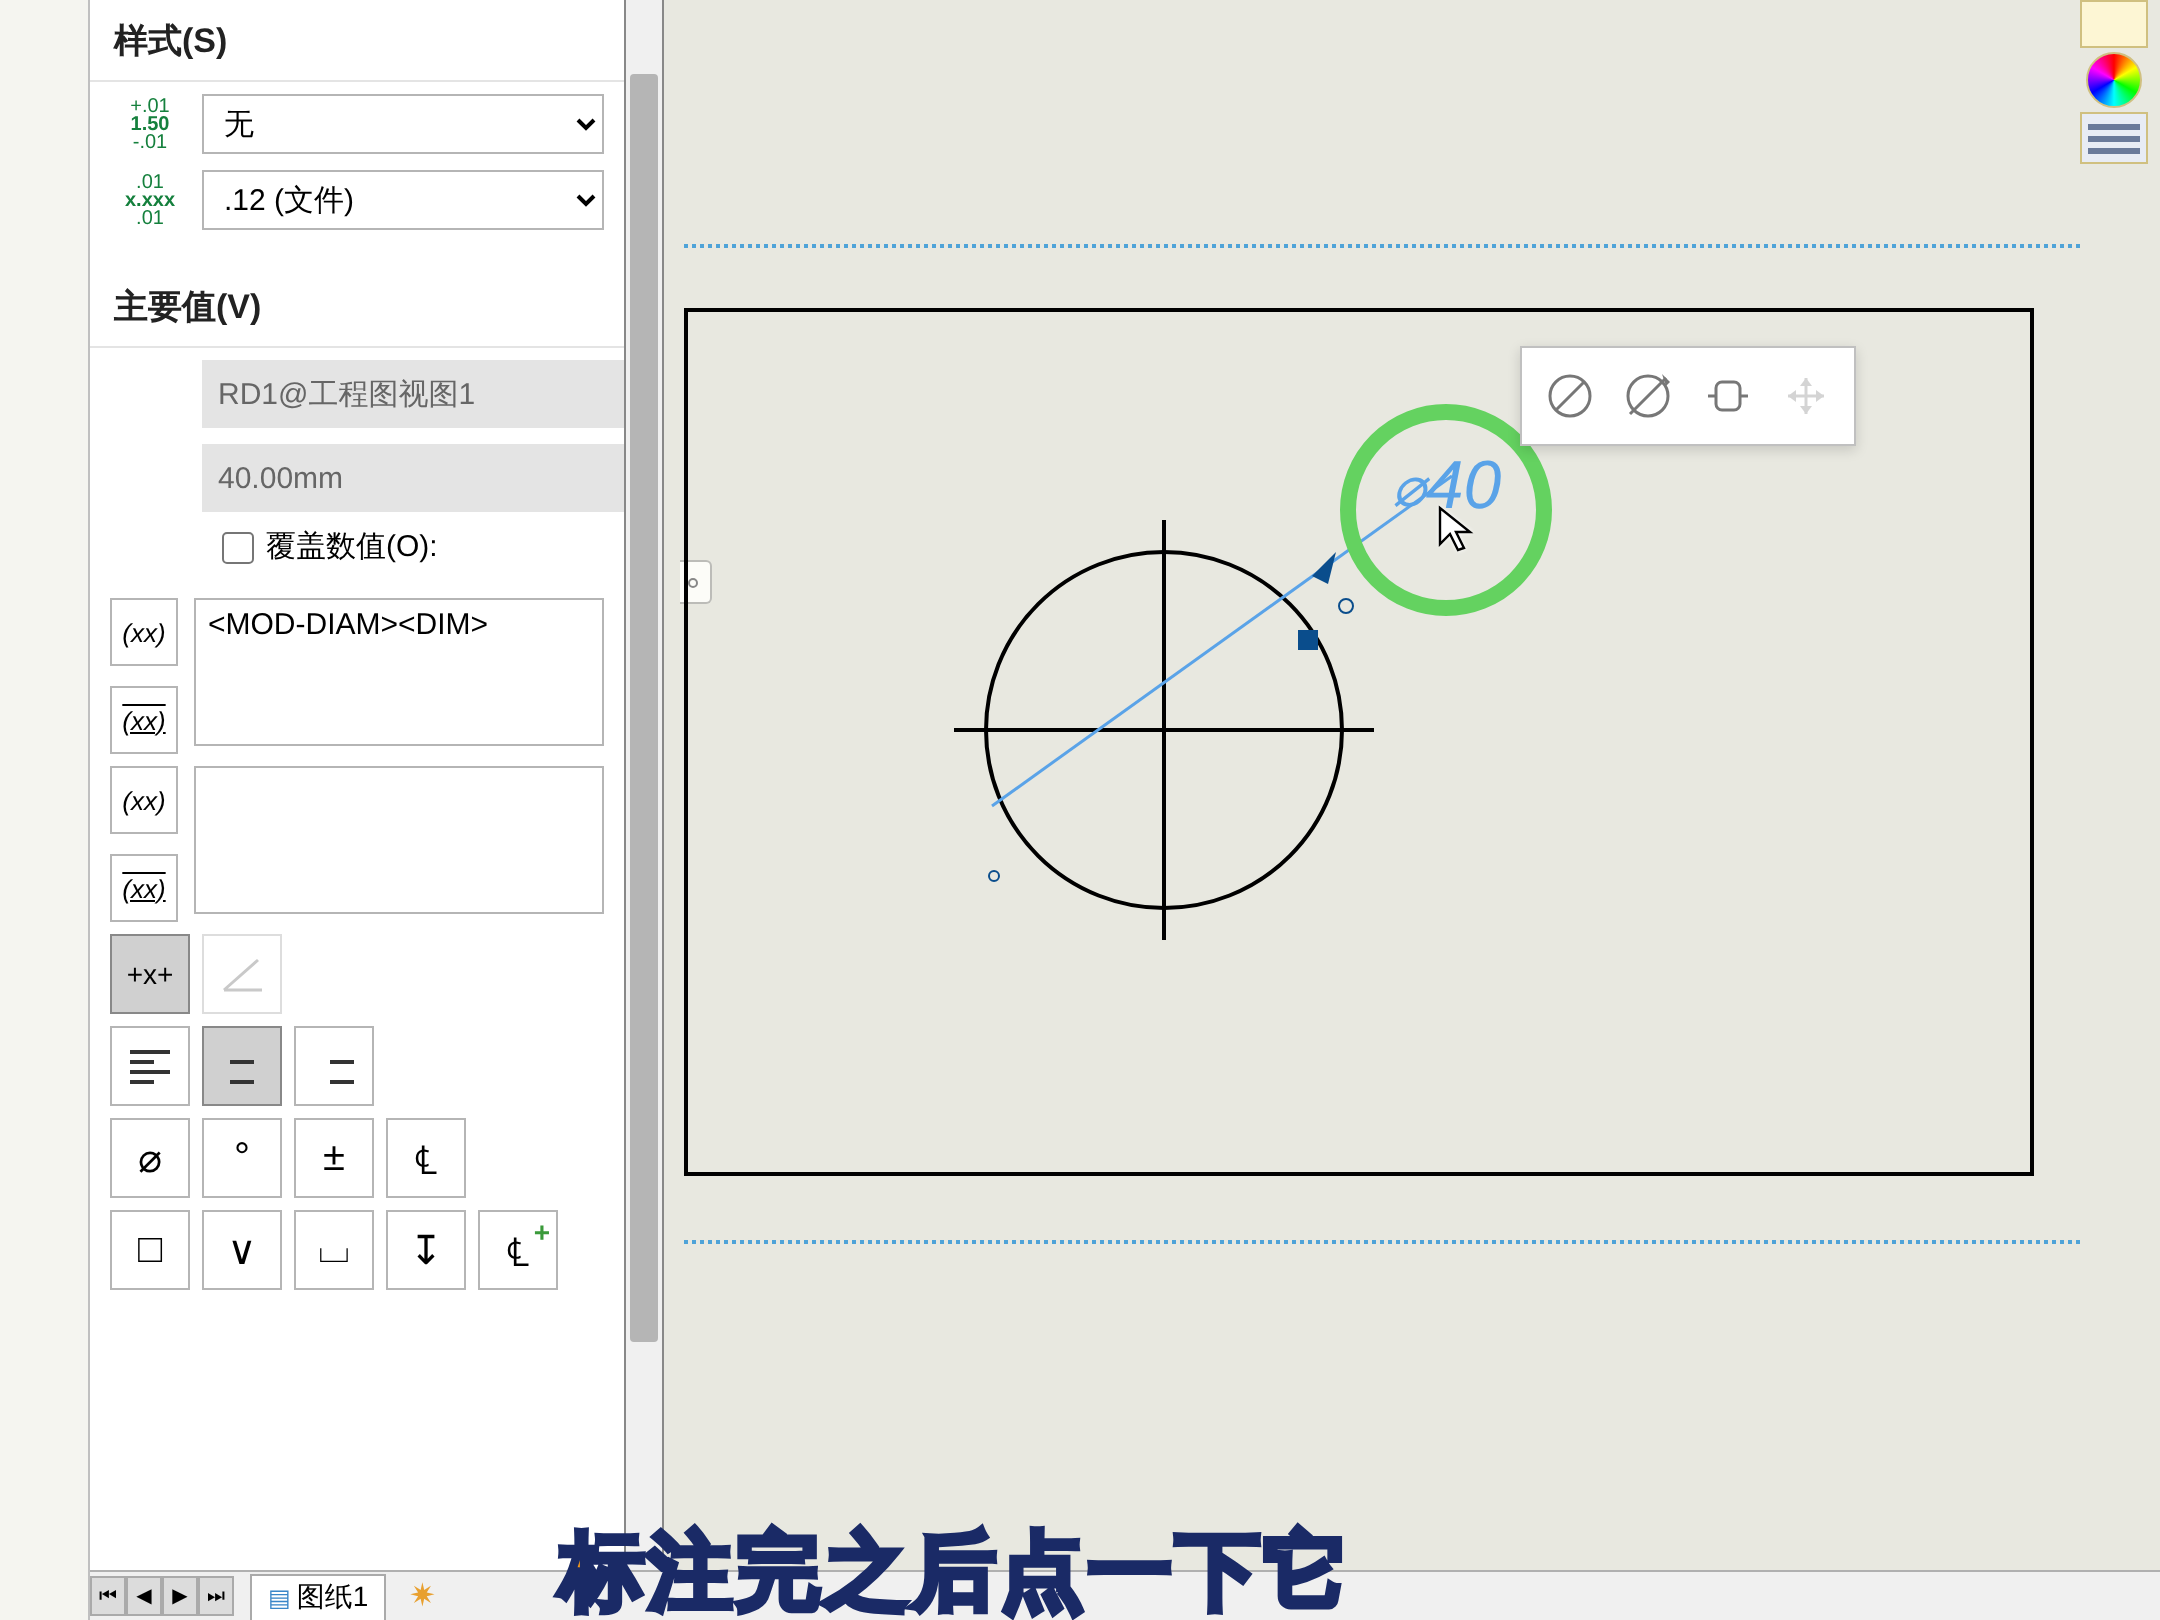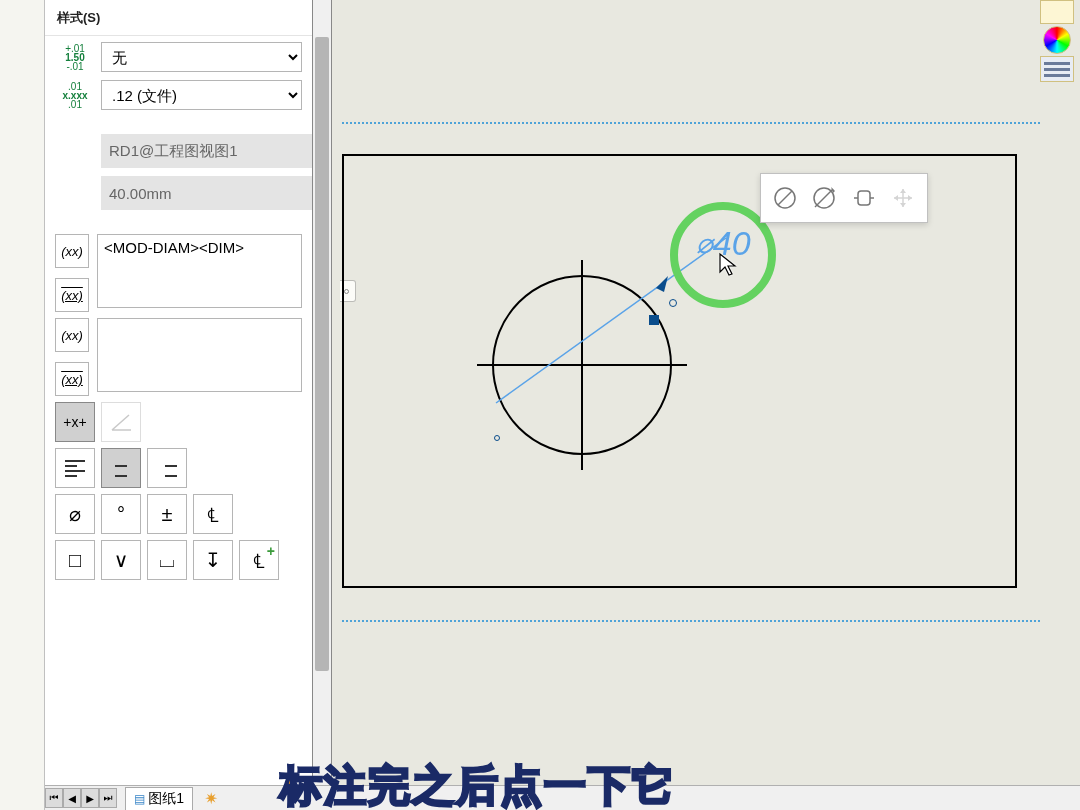--- a/index.html
+++ b/index.html
@@ -4,21 +4,21 @@
 <style>
   * { box-sizing: border-box; margin: 0; padding: 0; font-family: "Microsoft YaHei", sans-serif; }
   body { width: 1080px; height: 810px; overflow: hidden; background: #e8e8e0; position: relative; }
 
   .left-edge { position: absolute; left: 0; top: 0; width: 45px; height: 100%; background: #f5f5f0; border-right: 1px solid #c0c0c0; }
 
   .panel { position: absolute; left: 45px; top: 0; width: 268px; height: 785px; background: #ffffff; border-right: 1px solid #888; overflow: hidden; }
   .scrollbar { position: absolute; left: 313px; top: 0; width: 19px; height: 785px; background: #f0f0f0; border-right: 1px solid #888;}
   .scroll-thumb { position: absolute; left: 2px; top: 37px; width: 14px; height: 634px; background: #b5b5b5; border-radius: 2px; }
 
-  .section-header { font-size: 13px; font-weight: bold; padding: 9px 12px 8px; cursor: pointer; position: relative; border-bottom: 1px solid #e4e4e4; color: #222; }
+  .section-header { font-size: 17px; font-weight: bold; padding: 9px 12px 8px; cursor: pointer; position: relative; border-bottom: 1px solid #e4e4e4; color: #222; }
   .section-body { padding: 6px 10px 10px; }
 
   .row { display: flex; align-items: center; margin-bottom: 8px; gap: 6px; }
   .icon-slot { width: 40px; display: flex; justify-content: center; font-size: 12px; color: #15803d; }
   .icon-slot .tol-ico { font-size: 10px; line-height: 9px; text-align: center; }
 
   select.combo { flex: 1; height: 30px; border: 1px solid #b5b5b5; background: #fff; font-size: 15px; padding: 0 6px; }
 
   .val-input { flex: 1; height: 34px; border: none; background: #e4e4e4; font-size: 15px; padding: 0 8px; color: #666; }
 
@@ -98,27 +98,32 @@
     <div class="row">
       <div class="icon-slot">
         <div class="tol-ico">.01<br><b>x.xxx</b><br>.01</div>
       </div>
       <select class="combo">
         <option>.12 (文件)</option>
       </select>
     </div>
   </div>
 
+  <div class="section-header">主要值(V)</div>
   <div class="section-body">
     <div class="row" style="padding-left:46px;">
       <input class="val-input" readonly="" value="RD1@工程图视图1" style="">
     </div>
     <div class="row" style="padding-left:46px;">
       <input class="val-input" readonly="" value="40.00mm" style="">
 
+    </div>
+    <div class="chk-row">
+      <input type="checkbox" style="">
+      <span>覆盖数值(O):</span>
     </div>
   </div>
 
   <div class="section-body">
     <div class="two-col">
       <div style="display:flex;flex-direction:column;gap:10px;">
         <div class="xx-btn">(xx)</div>
         <div class="xx-btn" style="text-decoration:overline underline;">(xx)</div>
       </div>
       <textarea class="dim-text" style="">&lt;MOD-DIAM&gt;&lt;DIM&gt;</textarea>

